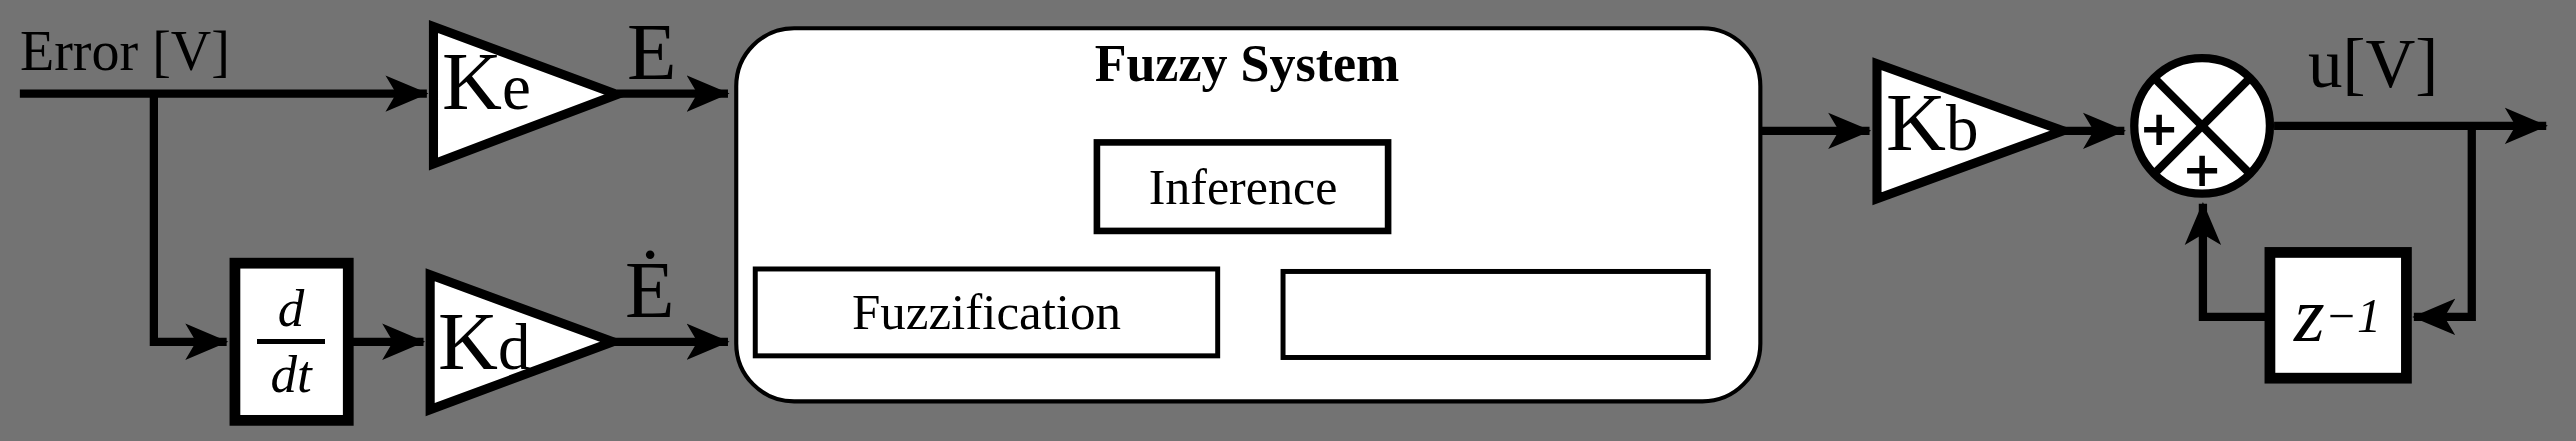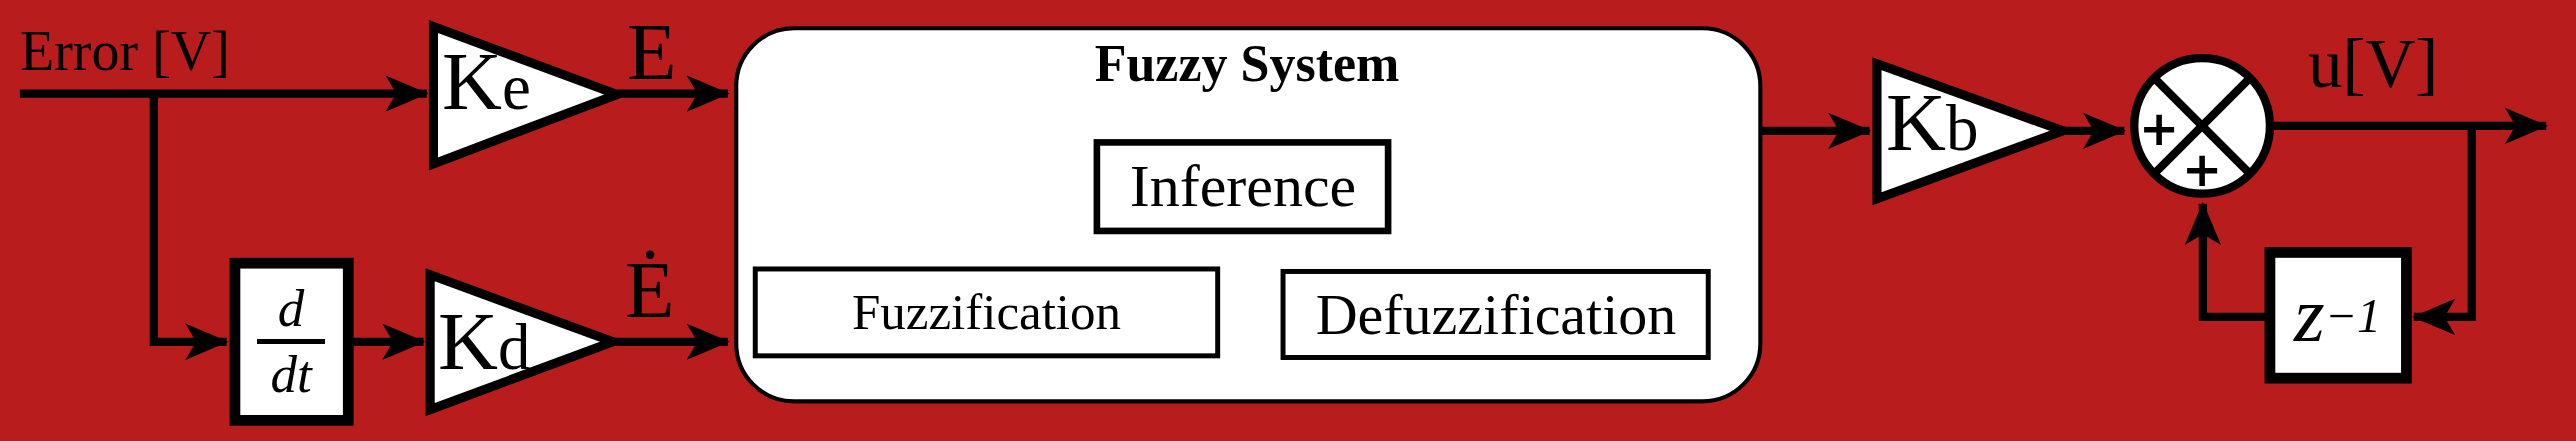--- a/index.html
+++ b/index.html
@@ -1,16 +1,16 @@
 <!DOCTYPE html>
 <html style="font-size:13.2px"><head>
 <meta charset="utf-8">
 <style>
   html,body{margin:0;padding:0;background:#ffffff;}
-  .stage{position:relative;width:2576px;height:442px;background:#b91c1c;overflow:hidden;
+  .stage{position:relative;width:2576px;height:442px;background:#737373;overflow:hidden;
          font-family:"Liberation Serif", serif;color:#000;}
   .stage svg{position:absolute;left:0;top:0;}
   .lbl{position:absolute;line-height:1;white-space:nowrap;}
   .gain-label{position:absolute;line-height:1;white-space:nowrap;}
   .gain-sub{font-size:65px;}
   .boxlbl{position:absolute;display:flex;align-items:center;justify-content:center;}
   .frac{position:absolute;display:flex;flex-direction:column;align-items:center;justify-content:center;gap:4.1px;}
   .frac .num,.frac .den{font-style:italic;font-size:53px;line-height:1;}
   .frac .bar{width:68px;height:5px;background:#000;}
   .zwrap{font-style:italic;font-size:79px;}
@@ -70,25 +70,24 @@
     <span class="bar"></span>
     <span class="den">dt</span>
   </div>
 
   <div class="gain-label" style="left:438px;top:300px;font-size:83px;"><span>K</span><span class="gain-sub">d</span></div>
 
   <div class="lbl" style="left:625px;top:250px;font-size:81px;">Ė</div>
 
   <div class="lbl" style="left:1247px;top:38px;transform:translateX(-50%);font-size:52px;font-weight:bold;">Fuzzy System</div>
 
-  <div class="boxlbl" style="left:1094px;top:139px;width:298px;height:95px;font-size:60px;">Inference</div>
+  <div class="boxlbl" style="left:1094px;top:139px;width:298px;height:95px;font-size:50px;">Inference</div>
 
   <div class="boxlbl" style="left:753px;top:266px;width:467px;height:92px;font-size:51px;">Fuzzification</div>
 
-  <div class="boxlbl" style="left:1281px;top:269px;width:430px;height:91px;font-size:58px;">Defuzzification</div>
 
 
   <div class="gain-label" style="left:1886px;top:81px;font-size:83px;"><span>K</span><span class="gain-sub">b</span></div>
 
   <div class="plus" style="left:2159px;top:128px;">+</div>
   <div class="plus" style="left:2202px;top:169px;">+</div>
 
   <div class="lbl" style="left:2308px;top:30px;font-size:69px;">u[V]</div>
 
   <div class="boxlbl zwrap" style="left:2264px;top:247px;width:147px;height:136px;">

